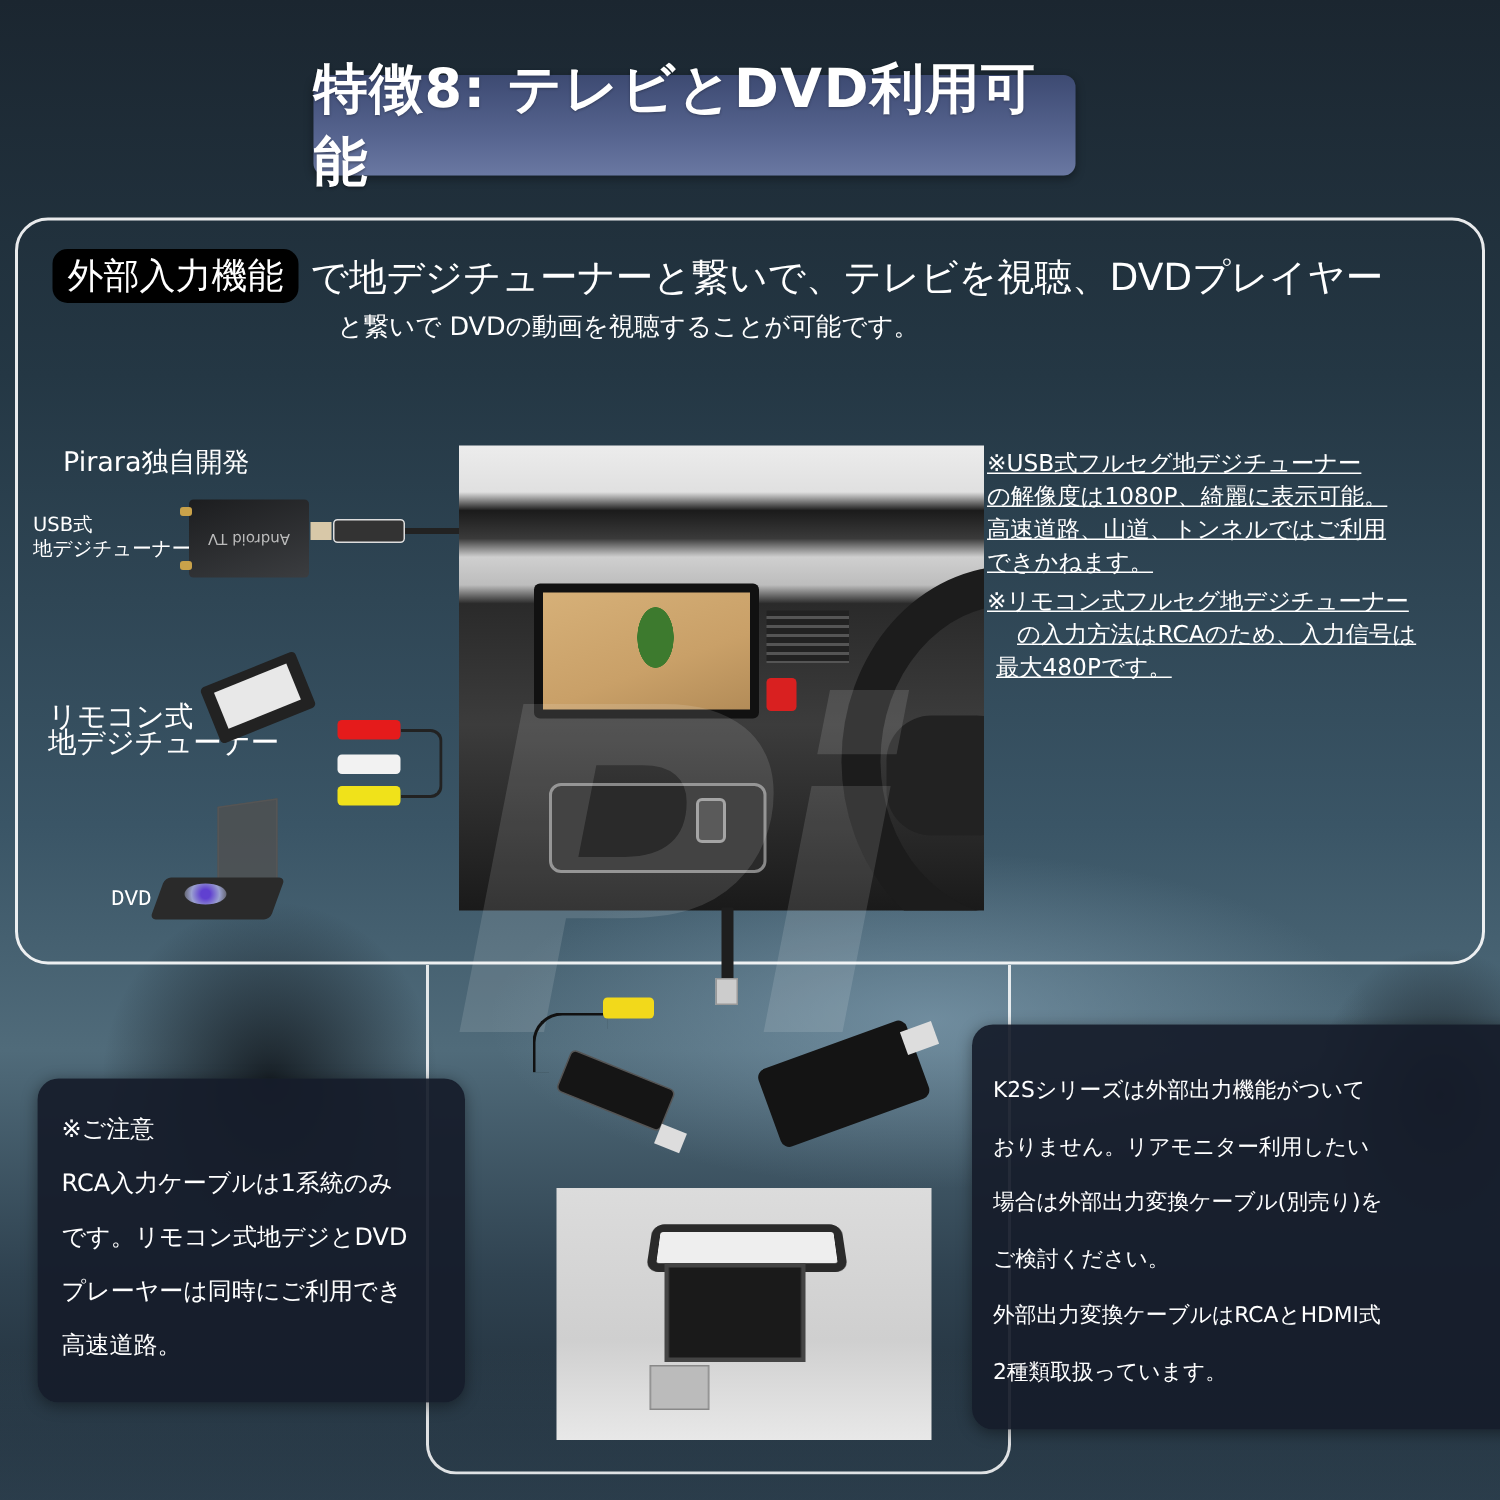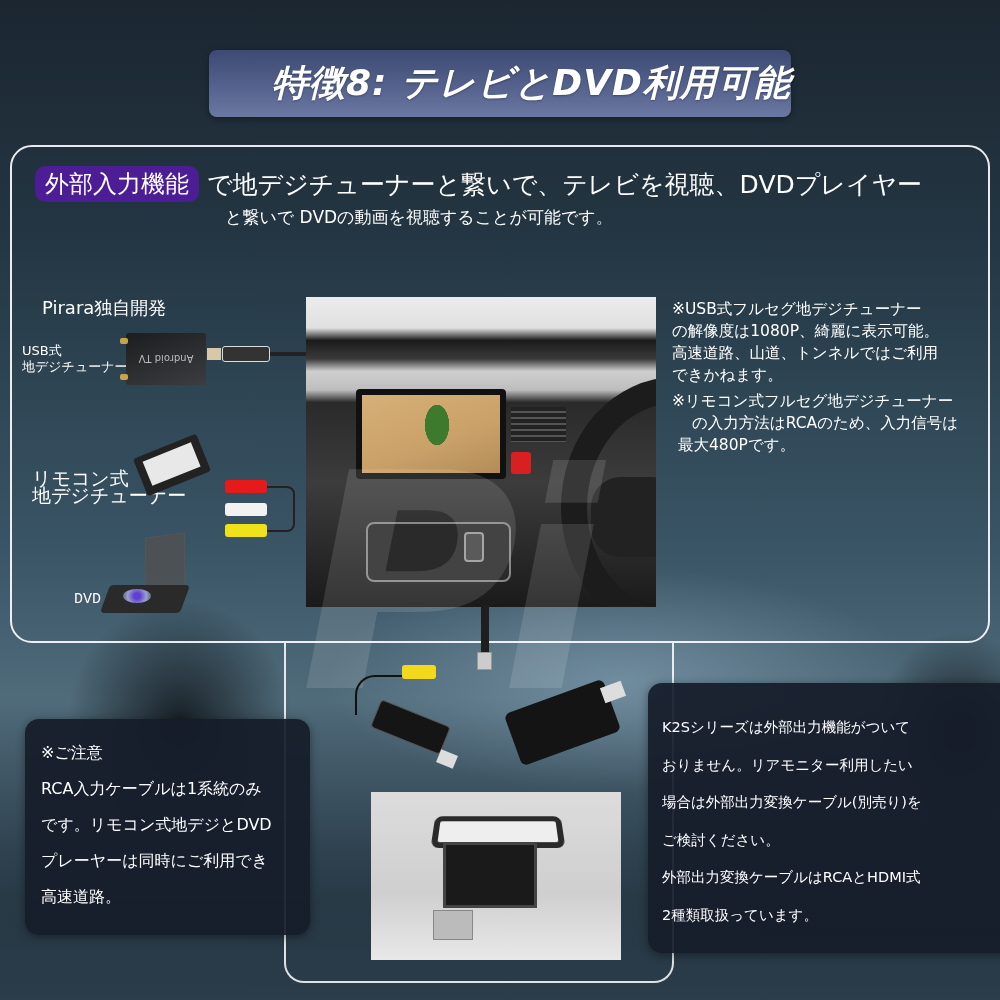--- a/index.html
+++ b/index.html
@@ -22,41 +22,40 @@
       position: absolute; left: 0; top: 900px; width: 1000px; height: 100px;
       background: linear-gradient(180deg, rgba(60,90,110,0.0), rgba(70,100,120,0.35));
     }
     .watermark {
       position: absolute; left: 300px; top: 410px;
       font-family: "DejaVu Sans", sans-serif; font-weight: bold; font-style: italic;
       font-size: 300px; color: rgba(255,255,255,0.12);
       letter-spacing: -20px; pointer-events: none;
     }
     .title-box {
-      position: absolute; left: 209px; top: 50px; width: 582px; height: 67px;
+      position: absolute; left: 209px; top: 50px; width: 508px; height: 67px;
       border-radius: 8px;
       background: linear-gradient(180deg, #3d4a72 0%, #56648f 60%, #6a78a2 100%);
-      display: flex; align-items: center; justify-content: flex-end;
+      display: flex; align-items: center; justify-content: flex-start;
       box-shadow: 0 2px 6px rgba(0,0,0,0.35);
-      font-style: italic;
     }
     .title-text {
       font-weight: bold; font-size: 36px; color: #fff; letter-spacing: 1px;
       text-shadow: 0 1px 2px rgba(0,0,0,0.3);
     }
     .main-frame {
       position: absolute; left: 10px; top: 145px; width: 980px; height: 498px;
       border: 2px solid rgba(255,255,255,0.9); border-radius: 22px;
     }
     .intro-line1 {
       position: absolute; left: 35px; top: 164px; height: 40px;
       display: flex; align-items: center; font-size: 25px; white-space: nowrap;
     }
     .intro-tag {
-      background: #4c1d95; color: #fff; border-radius: 10px;
+      background: #000000; color: #fff; border-radius: 10px;
       padding: 2px 10px; margin-right: 8px; font-size: 24px;
     }
     .intro-line2 {
       position: absolute; left: 225px; top: 206px; font-size: 17px; white-space: nowrap;
     }
     .brand-label { position: absolute; left: 42px; top: 296px; font-size: 18px; }
     .lbl { position: absolute; font-size: 13px; line-height: 16px; padding-left: 12px; }
     .lbl-usb { left: 10px; top: 343px; }
     .lbl-remote { left: 20px; top: 470px; font-size: 19px; line-height: 17px; }
     .lbl-dvd { left: 62px; top: 592px; font-size: 15px; font-family: Liberation Mono, monospace; }
@@ -107,21 +106,21 @@
     .hazard { position: absolute; left: 205px; top: 155px; width: 20px; height: 22px; background: #d92020; border-radius: 3px; }
     .vent { position: absolute; left: 205px; top: 110px; width: 55px; height: 35px; background: repeating-linear-gradient(180deg, #222 0 4px, #555 4px 6px); }
     .wheel {
       position: absolute; left: 255px; top: 80px; width: 230px; height: 260px;
       border: 26px solid #1c1c1c; border-radius: 50%;
     }
     .wheel-hub { position: absolute; left: 285px; top: 180px; width: 90px; height: 80px; background: #222; border-radius: 30px; }
     .climate { position: absolute; left: 60px; top: 225px; width: 145px; height: 60px; background: #2a2a2a; border: 2px solid #888; border-radius: 8px; }
     .shifter { position: absolute; left: 158px; top: 235px; width: 20px; height: 30px; background: #444; border: 2px solid #999; border-radius: 4px; }
 
-    .notes { position: absolute; left: 672px; top: 298px; font-size: 15.5px; line-height: 22px; color: #fff; }
+    .notes { position: absolute; left: 658px; top: 298px; font-size: 15.5px; line-height: 22px; color: #fff; text-decoration: underline; }
     .notes p { white-space: nowrap; }
     .notes .n2 { margin-top: 4px; }
     .notes .indent { padding-left: 20px; }
     .notes .indent2 { padding-left: 6px; }
 
     .usb-vert { position: absolute; left: 481px; top: 605px; width: 8px; height: 50px; background: #1e1e1e; }
     .usb-vert-plug { position: absolute; left: 477px; top: 652px; width: 15px; height: 18px; background: #ccc; border: 1px solid #999; }
 
     .connector-frame-left {
       position: absolute; left: 284px; top: 643px; width: 390px; height: 340px;

